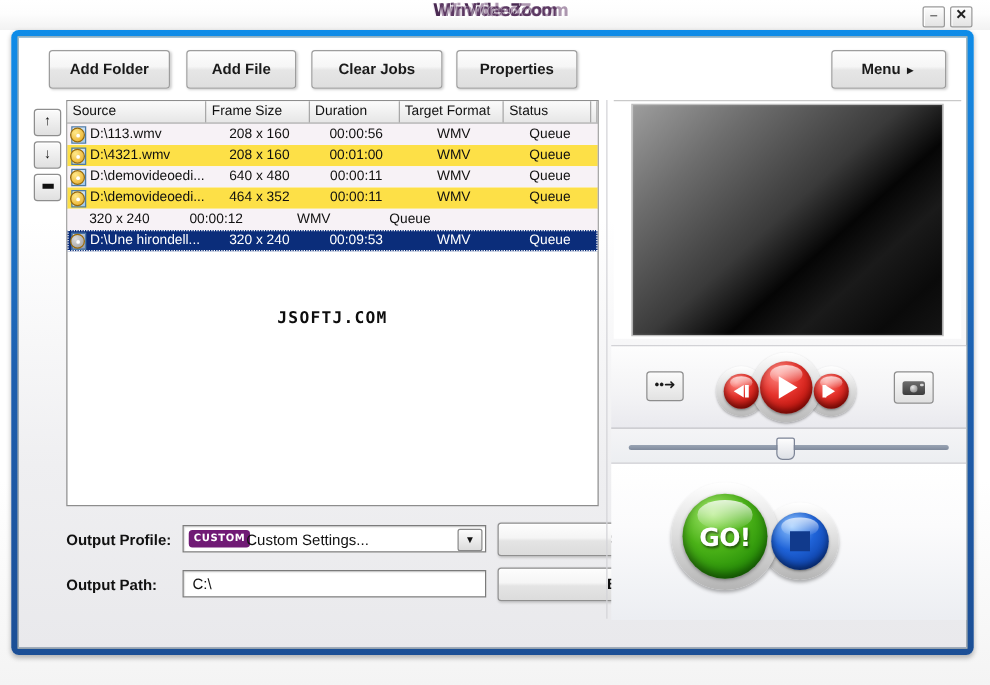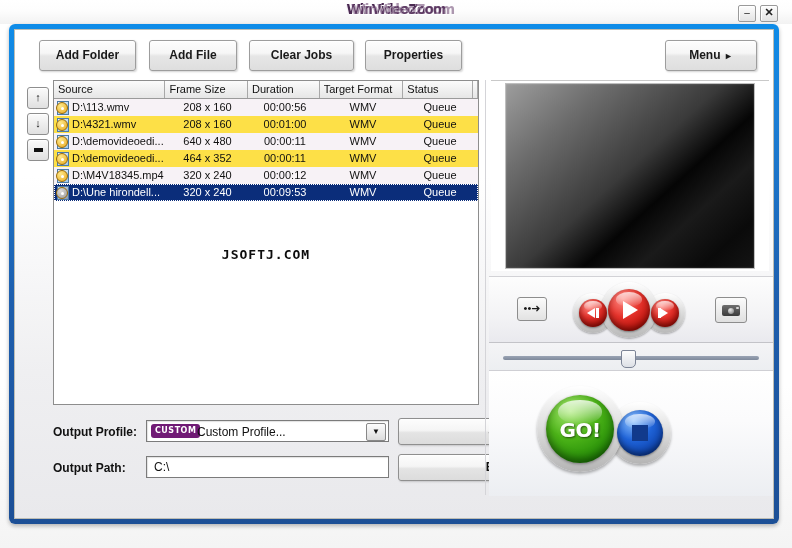--- a/index.html
+++ b/index.html
@@ -340,27 +340,20 @@
           <span>D:\demovideoedi...</span>
         </div>
         <div class="c-fs">464 x 352</div>
         <div class="c-dur">00:00:11</div>
         <div class="c-tf">WMV</div>
         <div class="c-st">Queue</div>
         <div class="c-x"></div>
       </div>
 
       <div class="row odd">
-        <div class="c-src">
-          <span class="fico">
-                <span class="page"></span>
-                <span class="disc"></span>
-              </span>
-          <span>D:\M4V18345.mp4</span>
-        </div>
         <div class="c-fs">320 x 240</div>
         <div class="c-dur">00:00:12</div>
         <div class="c-tf">WMV</div>
         <div class="c-st">Queue</div>
         <div class="c-x"></div>
       </div>
 
       <div class="row sel">
         <div class="c-src">
           <span class="fico">
@@ -376,21 +369,21 @@
         <div class="c-x"></div>
       </div>
 
       <div id="watermark">JSOFTJ.COM</div>
     </div>
 
     <div id="output">
       <div class="olabel" id="lab-profile">Output Profile:</div>
       <div class="ofield" id="fld-profile">
         <span id="profile-badge">CUSTOM</span>
-        <span id="profile-text">Custom Profile...</span>
+        <span id="profile-text">Custom Settings...</span>
         <span id="profile-arrow">▼</span>
       </div>
       <div class="obtn" id="btn-setting">Setting</div>
 
       <div class="olabel" id="lab-path">Output Path:</div>
       <div class="ofield" id="fld-path">C:\</div>
       <div class="obtn" id="btn-browse">Browse</div>
     </div>
 
     <div id="vdiv"></div>

